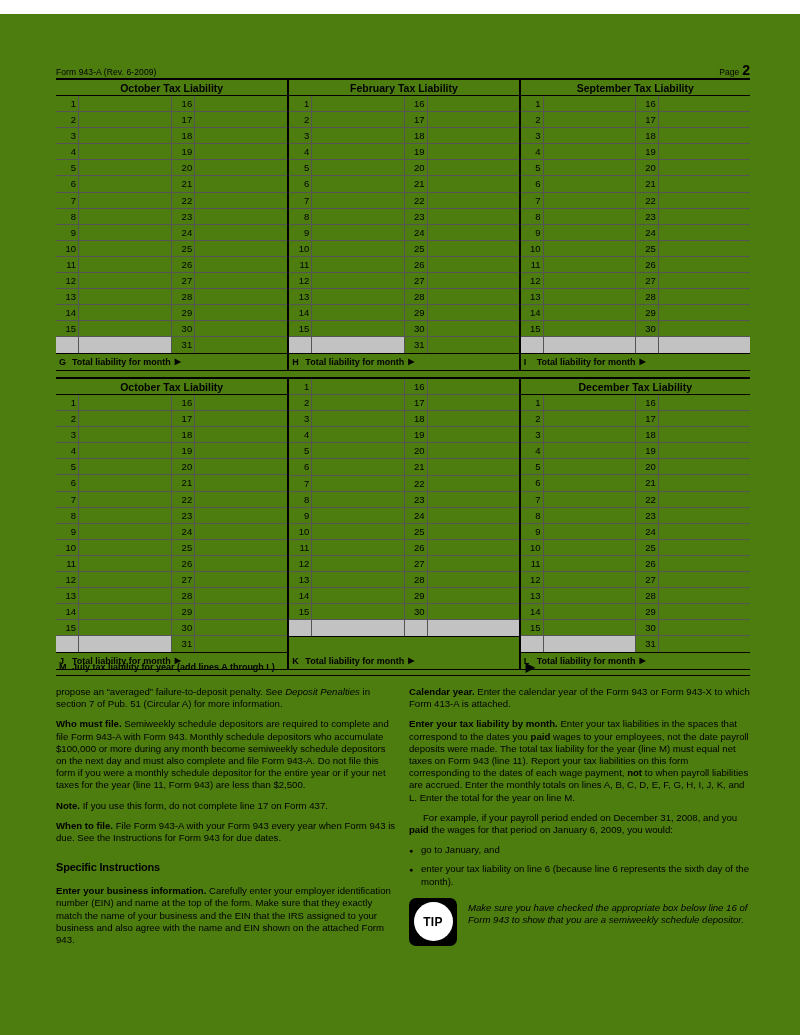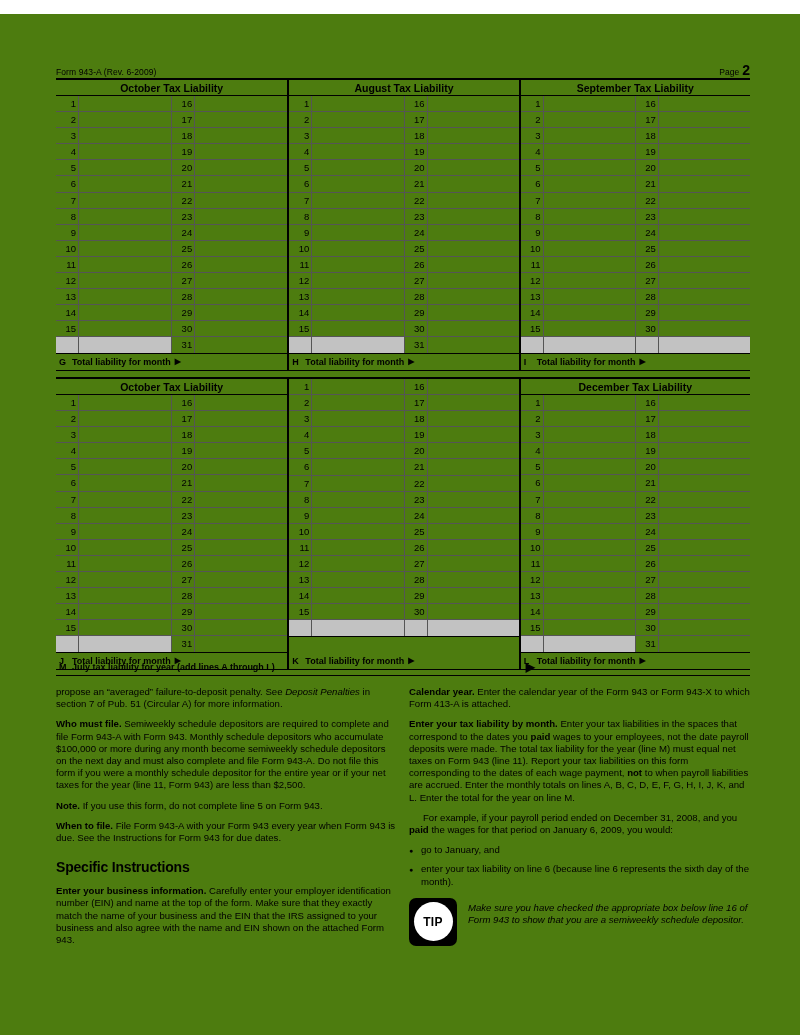--- a/index.html
+++ b/index.html
@@ -172,21 +172,21 @@
 
   .instr p {
     margin: 0 0 8px 0;
   }
   .instr b { font-weight: bold; }
   .instr i { font-style: italic; }
 
   .indent { text-indent: 14px; }
 
   h2.sihead {
-    font-size: 14px;
+    font-size: 11px;
     font-weight: bold;
     margin: 13px 0 8px 0;
     line-height: 20px;
     letter-spacing: -0.2px;
   }
 
   ul.bl {
     list-style: none;
     margin: 0 0 7px 0;
     padding: 0;
@@ -350,21 +350,21 @@
             <div class="cblank tail"></div>
           </div>
           <div class="drow last">
             <div class="cnum shaded"></div>
             <div class="cblank shaded"></div>
             <div class="cnum">31</div>
             <div class="cblank tail"></div>
           </div>
         </div>
         <div class="monthcol">
-          <div class="mhead">August Tax Liability</div>
+          <div class="mhead">February Tax Liability</div>
           <div class="drow">
             <div class="cnum">1</div>
             <div class="cblank"></div>
             <div class="cnum">16</div>
             <div class="cblank tail"></div>
           </div>
           <div class="drow">
             <div class="cnum">2</div>
             <div class="cblank"></div>
             <div class="cnum">17</div>
@@ -912,21 +912,21 @@
   </div>
 
   <div class="instr" id="colL">
     <p>
       <span>propose an “averaged” failure-to-deposit penalty. See </span><i>Deposit Penalties</i><span> in section 7 of Pub. 51 (Circular A) for more information.</span>
     </p>
     <p>
       <b>Who must file.</b><span> Semiweekly schedule depositors are required to complete and file Form 943-A with Form 943. Monthly schedule depositors who accumulate $100,000 or more during any month become semiweekly schedule depositors on the next day and must also complete and file Form 943-A. Do not file this form if you were a monthly schedule depositor for the entire year or if your net taxes for the year (line 11, Form 943) are less than $2,500.</span>
     </p>
     <p>
-      <b>Note.</b><span> If you use this form, do not complete line 5 on Form 943.</span>
+      <b>Note.</b><span> If you use this form, do not complete line 17 on Form 437.</span>
     </p>
     <p>
       <b>When to file.</b><span> File Form 943-A with your Form 943 every year when Form 943 is due. See the Instructions for Form 943 for due dates.</span>
     </p>
     <h2 class="sihead">Specific Instructions</h2>
     <p>
       <b>Enter your business information.</b><span> Carefully enter your employer identification number (EIN) and name at the top of the form. Make sure that they exactly match the name of your business and the EIN that the IRS assigned to your business and also agree with the name and EIN shown on the attached Form 943.</span>
     </p>
   </div>
 

